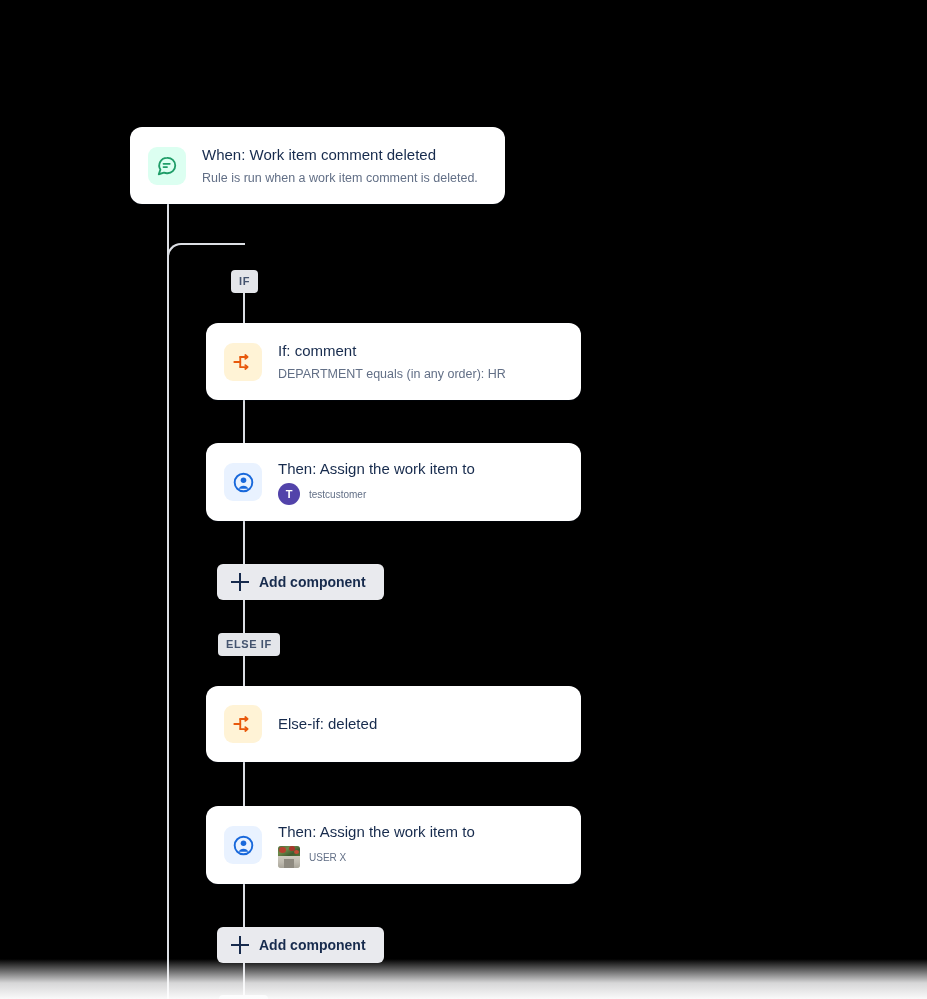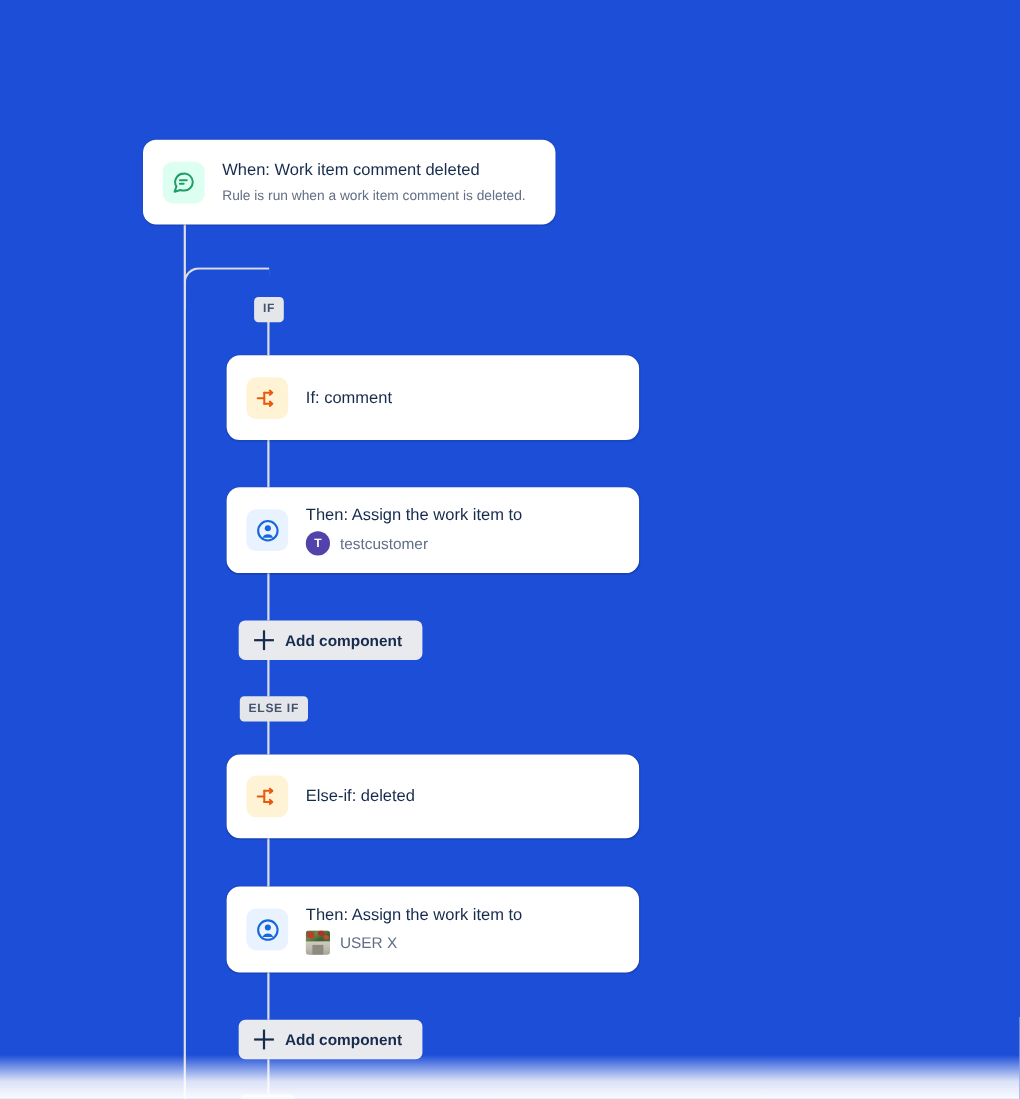--- a/index.html
+++ b/index.html
@@ -16,21 +16,21 @@
     position: relative;
     -webkit-font-smoothing: antialiased;
   }
 
   
   #canvas {
     position: absolute;
     inset: 0;
     width: 927px;
     height: 999px;
-    background: #1d4ed8;
+    background: #000000;
   }
 
   
   .bottom-fade {
     position: absolute;
     left: 0;
     right: 0;
     bottom: 0;
     height: 40px;
     background: linear-gradient(to bottom, rgba(244,245,247,0) 0%, rgba(252,252,253,0.85) 60%, rgba(255,255,255,0.98) 100%);
@@ -169,21 +169,21 @@
   .avatar-photo .ph-wall {
     position: absolute; left: 0; right: 0; bottom: 0; height: 56%;
     background: linear-gradient(to bottom, #cfcbc0 0%, #bdb9ae 55%, #a9a59a 100%);
   }
   .avatar-photo .ph-door {
     position: absolute; left: 6px; bottom: 0; width: 10px; height: 42%;
     background: #8e8a80;
   }
 
   .sub-text {
-    font-size: 14px;
+    font-size: 10px;
     color: #626f86;
     line-height: 17px;
     white-space: nowrap;
   }
 
   
   .add-btn {
     position: absolute;
     height: 36px;
     background: #e9eaee;
@@ -273,20 +273,21 @@
         <line x1="2.5" y1="12" x2="9" y2="12"></line>
         <path d="M9 6.5h7"></path>
         <path d="M9 17.5h7"></path>
         <line x1="9" y1="6.5" x2="9" y2="17.5"></line>
         <path d="M14.5 4.4 17 6.5l-2.5 2.1"></path>
         <path d="M14.5 15.4 17 17.5l-2.5 2.1"></path>
       </svg>
     </div>
     <div class="card-body">
       <div class="card-title">If: comment</div>
+      <div class="card-sub">DEPARTMENT equals (in any order): HR</div>
     </div>
   </div>
 
   <div class="card" style="left:206px; top:443px; width:375px; height:78px;">
     <div class="card-icon icon-blue">
       <svg width="23" height="23" viewBox="0 0 24 24" fill="none">
         <circle cx="12" cy="12" r="9.2" stroke="#1868db" stroke-width="2"></circle>
         <circle cx="12" cy="9.6" r="2.9" fill="#1868db"></circle>
         <path d="M6.9 18.6a5.6 5.6 0 0 1 10.2 0" fill="#1868db"></path>
       </svg>

